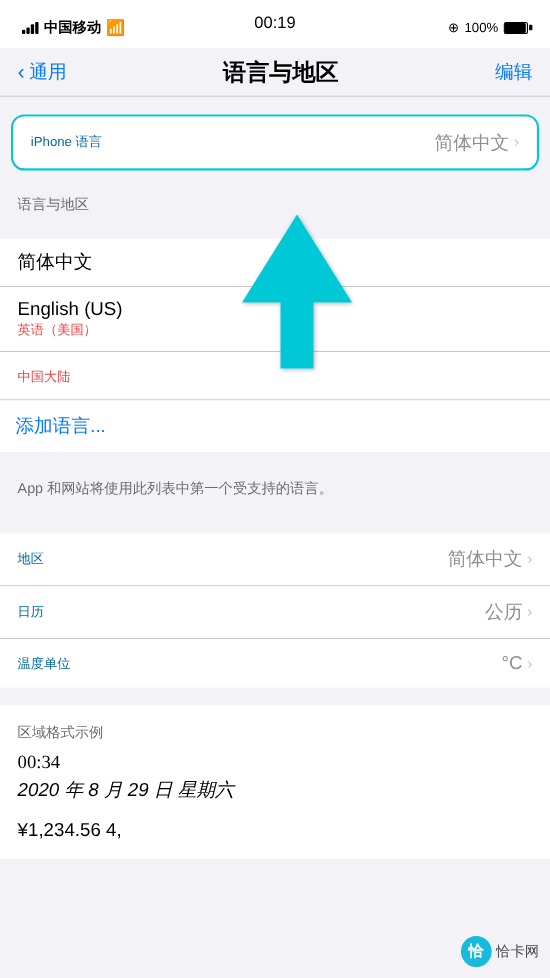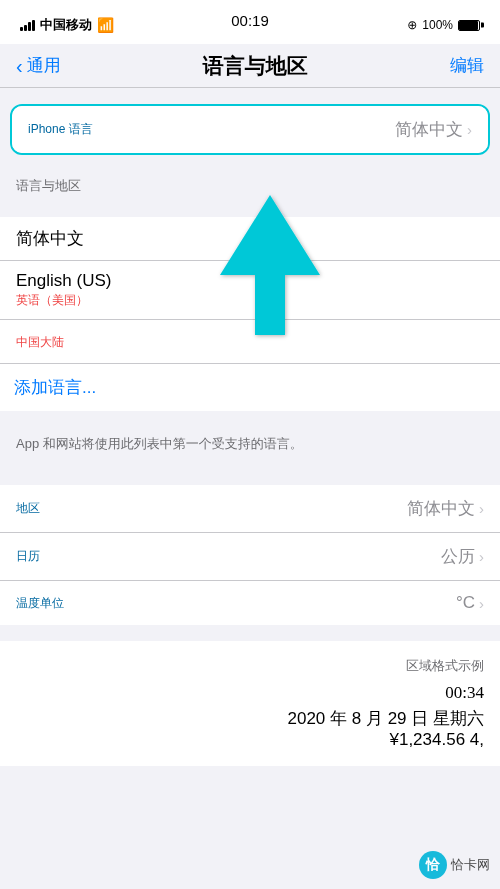--- a/index.html
+++ b/index.html
@@ -197,37 +197,38 @@
       padding: 8px 16px 16px;
       background: #f2f2f7;
       line-height: 1.4;
     }
 
     
     .format-section {
       background: #fff;
       margin: 16px 0;
       padding: 16px;
-      text-align: right;
+      text-align: left;
     }
     .format-title {
       font-size: 13px;
       color: #6c6c70;
       margin-bottom: 8px;
     }
     .format-time {
       font-size: 17px;
       color: #000;
       margin-bottom: 4px;
       font-family: Liberation Serif, serif;
     }
     .format-date {
       font-size: 17px;
       color: #000;
-      margin-bottom: 0;
+      margin-bottom: 15px;
+      font-style: italic;
     }
     .format-numbers {
       font-size: 17px;
       color: #000;
     }
 
     
     .watermark {
       position: absolute;
       bottom: 10px;

